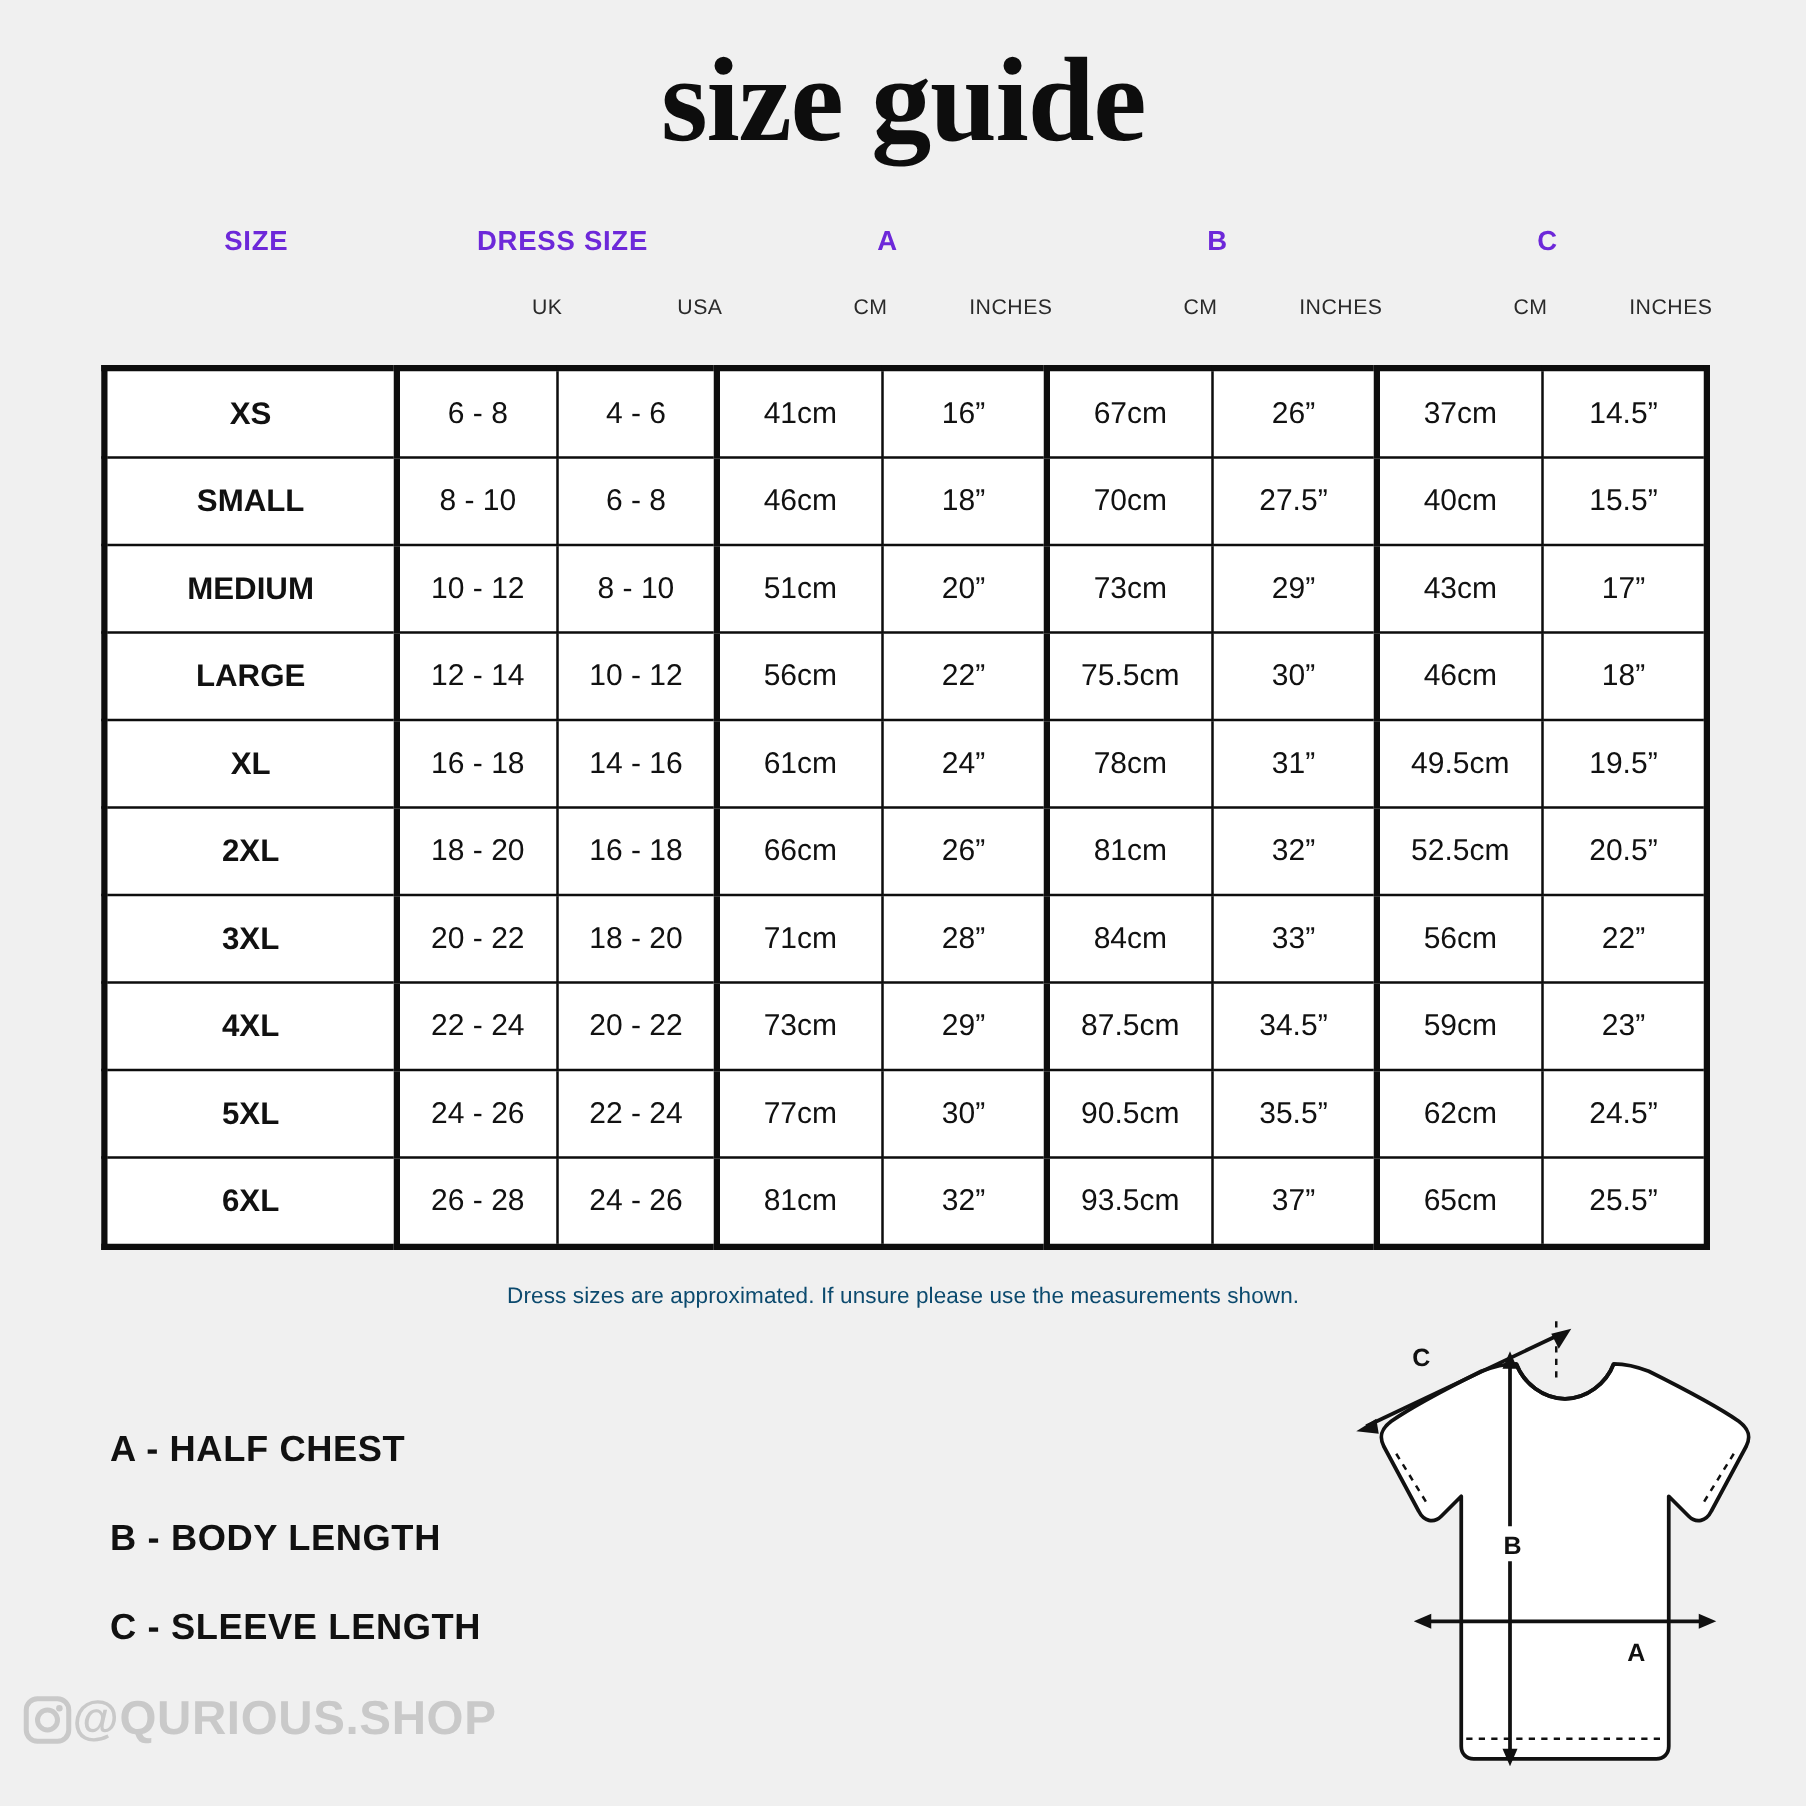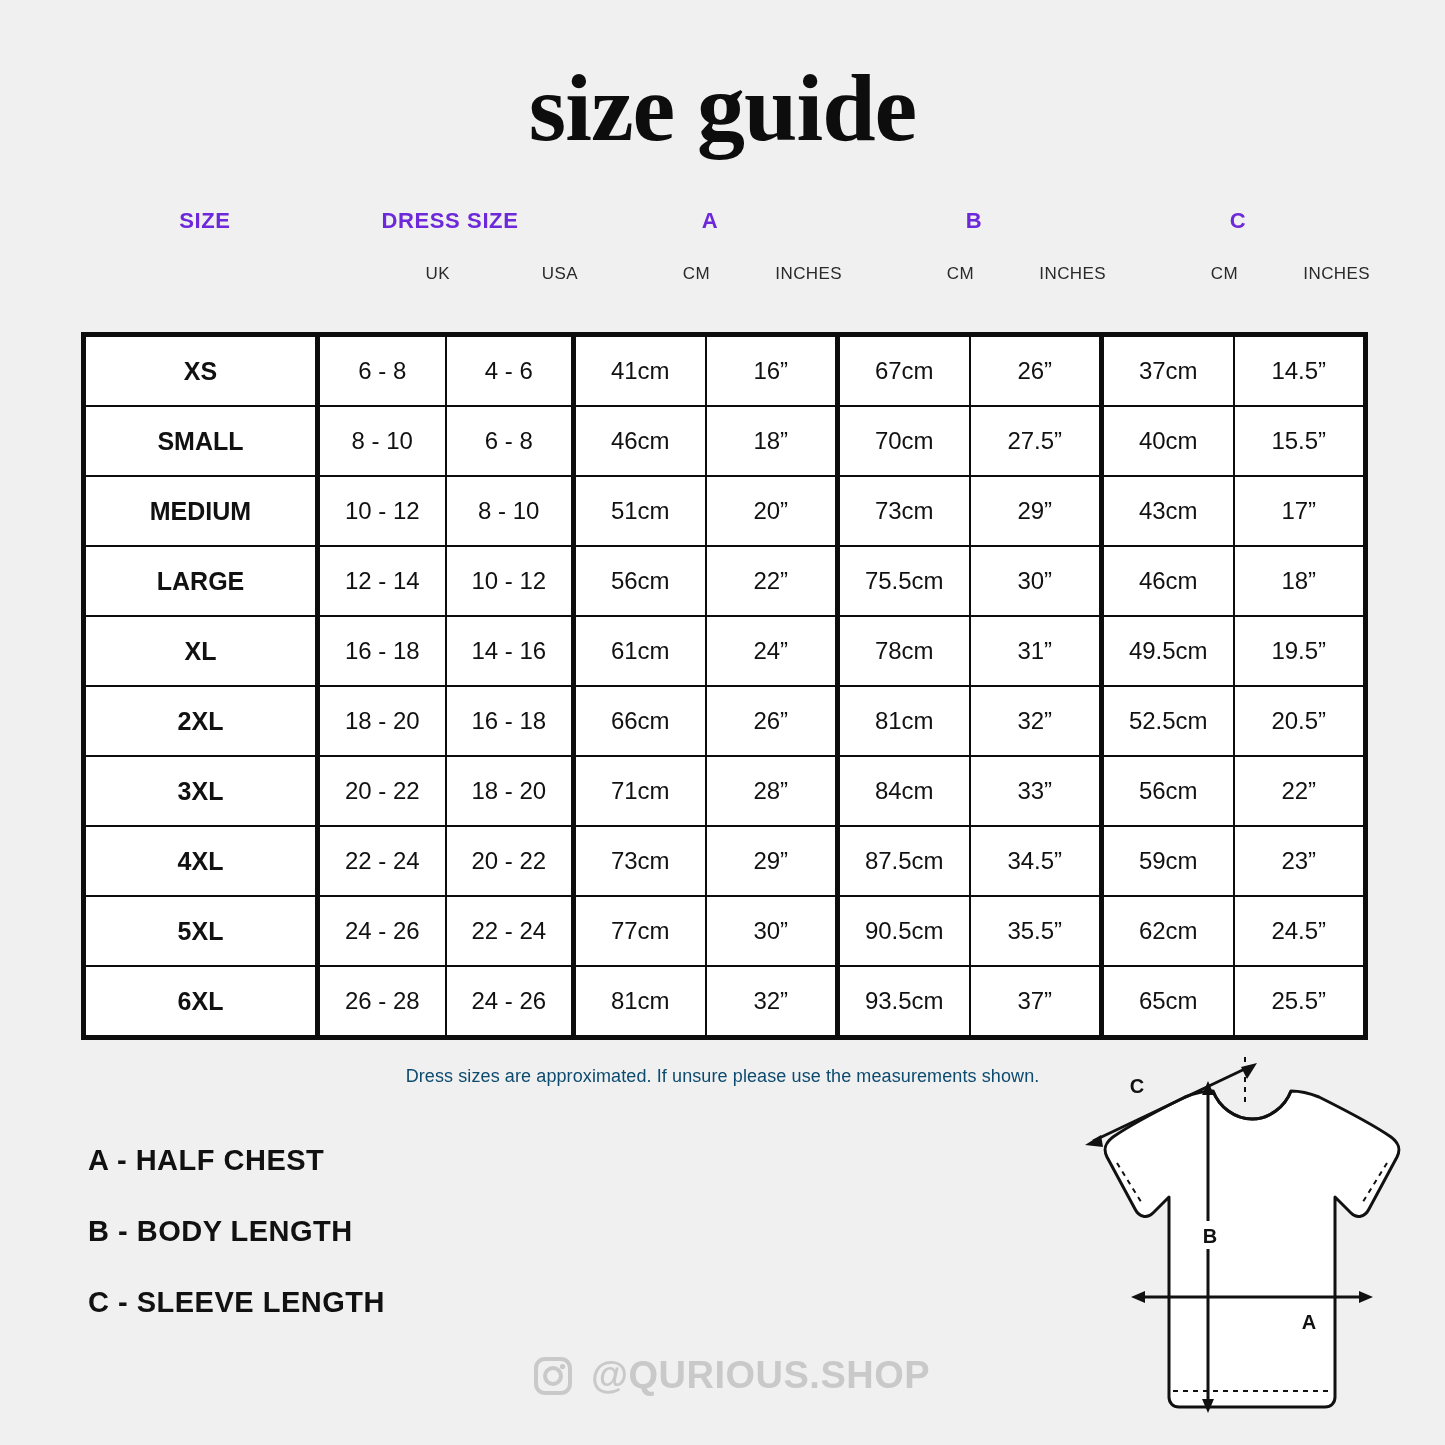--- a/index.html
+++ b/index.html
@@ -22,21 +22,21 @@
     box-sizing: border-box;
   }
   
   .title {
     text-align: center;
     font-family: "Liberation Serif", serif;
     font-weight: 700;
     font-size: 96px;
     line-height: 1;
     letter-spacing: -1px;
-    padding-top: 60px;
+    padding-top: 32px;
     color: #0d0d0d;
   }
   
   .header-area {
     position: relative;
     margin-top: 52px;
     height: 112px;
   }
   .hdr-main {
     position: absolute;
@@ -51,21 +51,21 @@
     position: absolute;
     top: 56px;
     font-weight: 400;
     font-size: 17px;
     letter-spacing: 0.4px;
     text-align: right;
     color: #2a2a2a;
   }
   
   .table-wrap {
-    margin: 12px auto;
+    margin: 0 auto;
     width: 1283px;
   }
   table.size-table {
     width: 1283px;
     border-collapse: collapse;
     table-layout: fixed;
     background: #fff;
     border: 5px solid #0d0d0d;
   }
   table.size-table td {
@@ -115,22 +115,21 @@
     color: #111;
   }
   
   .watermark {
     position: absolute;
     left: 18px;
     right: 0;
     bottom: 48px;
     display: flex;
     align-items: center;
-    justify-content: center;
-    gap: 18px;
+    justify-content: flex-start;
     color: #c9c9c9;
   }
   .watermark .ig-icon svg { display: block; }
   .watermark .handle {
     font-weight: 700;
     font-size: 38px;
     letter-spacing: 0.5px;
     color: #c9c9c9;
   }
   

